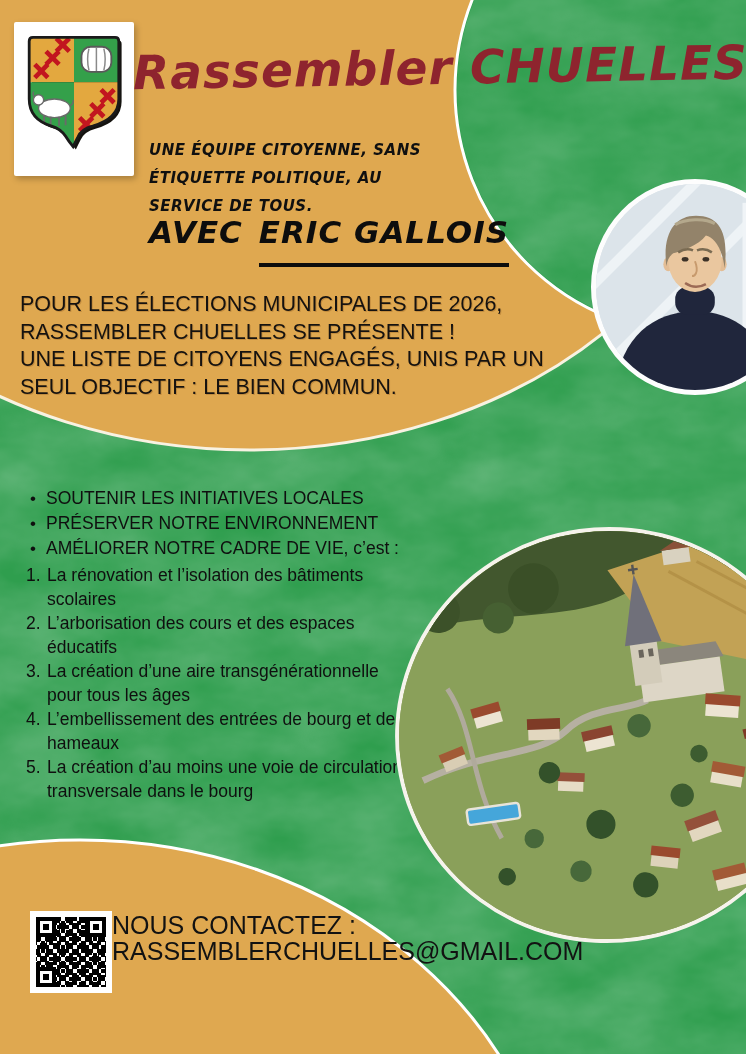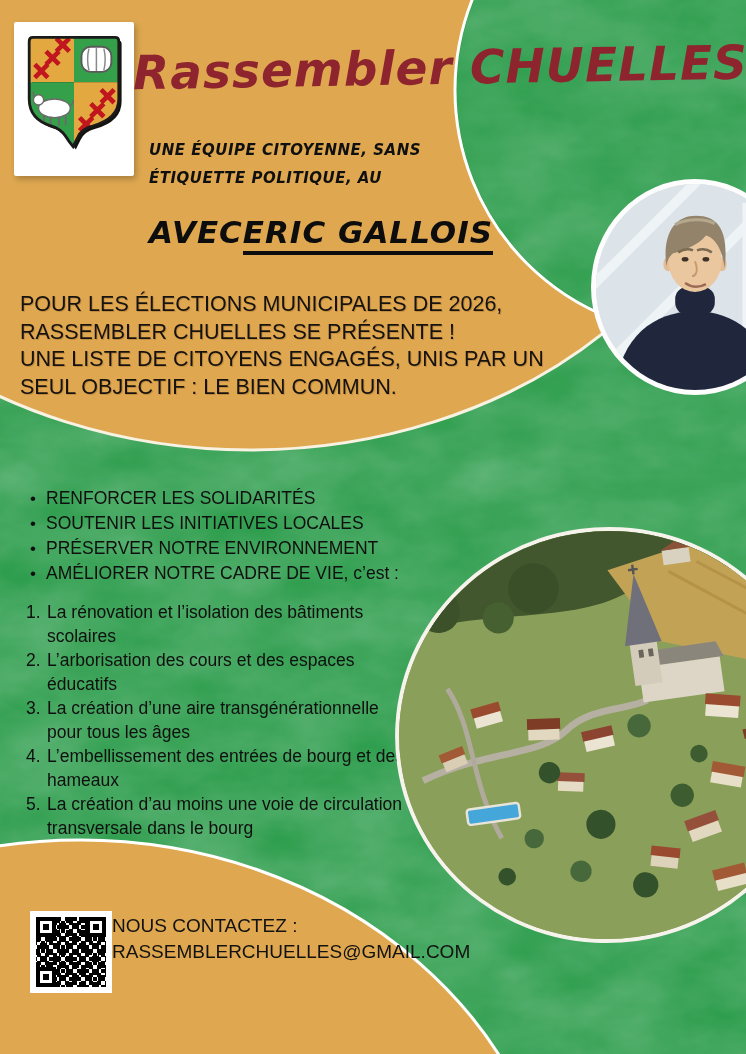--- a/index.html
+++ b/index.html
@@ -33,35 +33,35 @@
     font-size:15px;font-weight:bold;font-style:italic;
     letter-spacing:.5px;line-height:28px;color:#101010;
   }
   .avec-line{
     position:absolute;left:149px;top:214px;
     font-family:"DejaVu Sans",sans-serif;
     font-size:31px;font-weight:bold;font-style:italic;
     letter-spacing:1px;color:#0d0d0d;white-space:nowrap;
   }
   .avec-line .prefix{margin-right:0;}
-  .avec-line .underlined{border-bottom:4px solid #0d0d0d;padding-bottom:1px;}
+  .avec-line .underlined{border-bottom:4px solid #0d0d0d;padding-bottom:13px;margin-left:16px;}
 
   
   .intro{
     position:absolute;left:20px;top:291px;width:540px;
     font-size:21.5px;line-height:27.5px;color:#151210;
     text-shadow:1px 1px 0 rgba(110,60,10,.25);
   }
 
   
   .program{position:absolute;left:26px;top:486px;width:392px;color:#0f0f0f;}
   .program-bullets{list-style:none;margin:0;padding:0;font-size:17.5px;line-height:25px;}
   .program-bullets li{padding-left:20px;position:relative;}
   .program-bullets li::before{content:"•";position:absolute;left:4px;font-size:17px;}
-  .program-numbered{margin:14px 0 0 0;padding:0;list-style:none;counter-reset:n;
+  .program-numbered{margin:2px 0 0 0;padding:0;list-style:none;counter-reset:n;
     font-size:17.5px;line-height:24px;}
   .program-numbered li{counter-increment:n;position:relative;padding-left:21px;margin-top:0;}
   .program-numbered li::before{content:counter(n) ".";position:absolute;left:0;}
 
   
   .portrait{
     position:absolute;left:591px;top:179px;width:198px;height:206px;
     border-radius:50%;border:5px solid #fdfdfd;overflow:hidden;
     background:#dce4ea;
   }
@@ -86,21 +86,21 @@
     background-size:8px 8px,13px 13px;
     background-position:1px 0,4px 6px;
   }
   .finder{position:absolute;width:12px;height:12px;background:#fff;border:4px solid #000;}
   .finder::after{content:"";position:absolute;left:3px;top:3px;width:6px;height:6px;background:#000;}
   .finder.tl{left:0;top:0;}
   .finder.tr{right:0;top:0;}
   .finder.bl{left:0;bottom:0;}
   .contact{
     position:absolute;left:112px;top:913px;width:420px;
-    font-size:19px;line-height:25.5px;color:#121212;
+    font-size:25px;line-height:25.5px;color:#121212;
   }
 </style>
 </head>
 <body>
 
 <div class="page">
 
   <svg class="bg-svg" viewBox="0 0 746 1054" aria-hidden="true">
     <defs>
       <filter id="chalk" x="-20%" y="-20%" width="140%" height="140%">
@@ -163,20 +163,21 @@
       </g>
       <path d="M16,10 H104 Q108,10 108,14 V76 Q108,97 80,105 Q68,108 64,117 Q61,123 59,127 Q54,121 51,116 Q46,108 36,105 Q12,98 12,76 V14 Q12,10 16,10 Z" fill="none" stroke="#1a1a1a" stroke-width="3"></path>
     </svg>
   </div>
 
   <div class="title">Rassembler CHUELLES</div>
 
   <div class="subtitle">
       <div>UNE ÉQUIPE CITOYENNE, SANS</div>
       <div>ÉTIQUETTE POLITIQUE, AU</div>
+      <div>SERVICE DE TOUS.</div>
     </div>
 
   <div class="avec-line">
     <span class="prefix">AVEC</span><span class="underlined">ERIC GALLOIS</span>
   </div>
 
   <div class="portrait">
     <svg viewBox="0 0 200 210" preserveAspectRatio="xMidYMid slice" aria-hidden="true">
       <rect width="200" height="210" fill="#dce4ea"></rect>
       <g stroke="#eef3f6" stroke-width="10">
@@ -210,21 +211,20 @@
 
   <div class="intro">
       <div>POUR LES ÉLECTIONS MUNICIPALES DE 2026,</div>
       <div>RASSEMBLER CHUELLES SE PRÉSENTE !</div>
       <div>UNE LISTE DE CITOYENS ENGAGÉS, UNIS PAR UN</div>
       <div>SEUL OBJECTIF : LE BIEN COMMUN.</div>
     </div>
 
   <div class="program">
     <ul class="program-bullets">
-        <li>RENFORCER LES SOLIDARITÉS</li>
         <li>SOUTENIR LES INITIATIVES LOCALES</li>
         <li>PRÉSERVER NOTRE ENVIRONNEMENT</li>
         <li>AMÉLIORER NOTRE CADRE DE VIE, c’est :</li>
       </ul>
     <ol class="program-numbered">
         <li>La rénovation et l’isolation des bâtiments scolaires</li>
         <li>L’arborisation des cours et des espaces éducatifs</li>
         <li>La création d’une aire transgénérationnelle pour tous les âges</li>
         <li>L’embellissement des entrées de bourg et des hameaux</li>
         <li>La création d’au moins une voie de circulation transversale dans le bourg</li>

